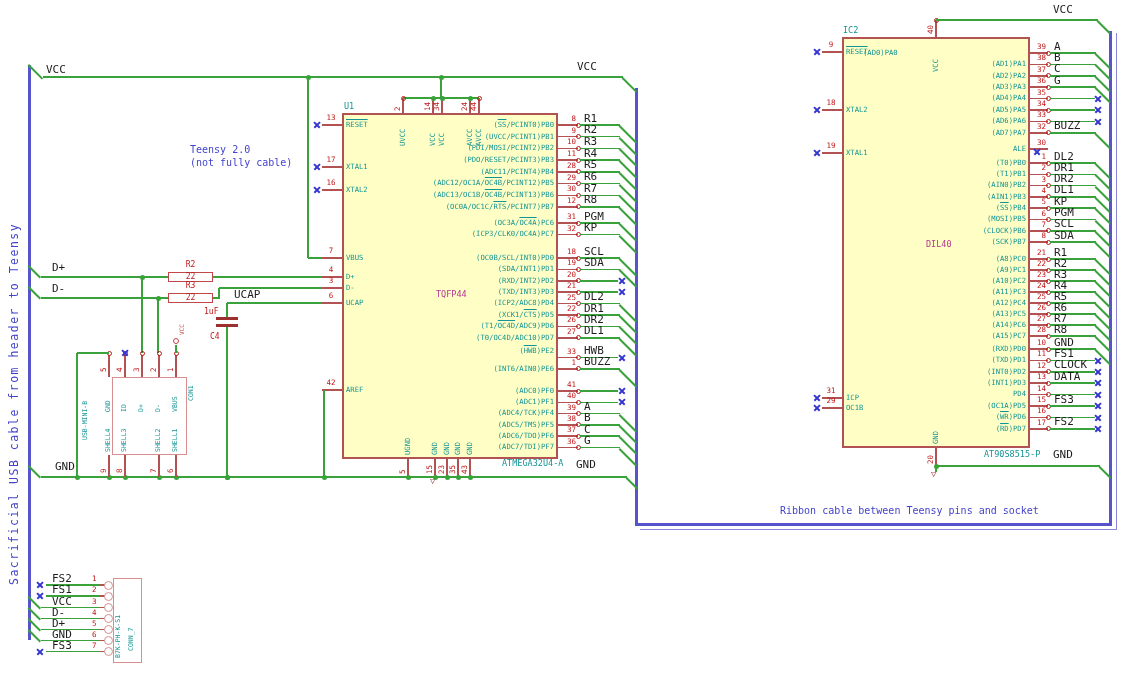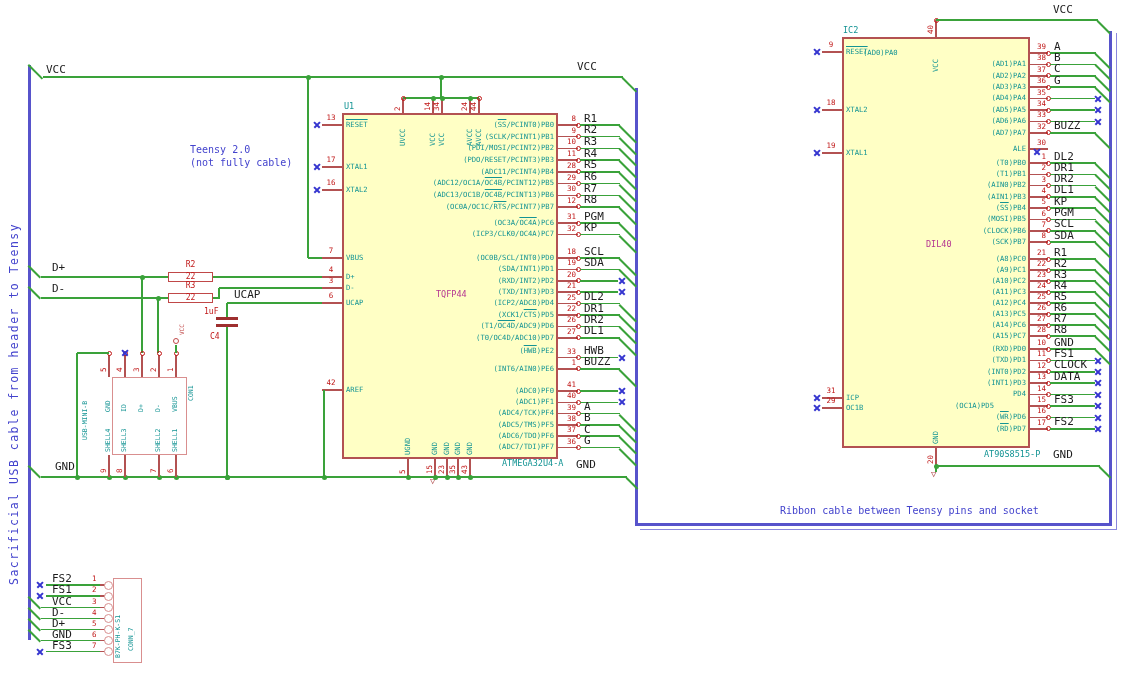--- a/index.html
+++ b/index.html
@@ -80,21 +80,21 @@
     <div class="pinw" style="left: 558px; top: 124.25px; width: 20px; height: 1.5px;"></div>
     <div class="ring" style="left: 575.5px; top: 122.5px;"></div>
     <div class="t pnum" style="left: 376px; top: 115px; width: 200px; text-align: right;"><span>8</span></div>
     <div class="t pnameR" style="left: 354px; top: 120.8px; width: 200px; text-align: right;"><span>(</span><span class="bar">SS</span><span>/PCINT0)PB0</span></div>
     <div class="t lbl" style="left: 584px; top: 112.5px;"><span>R1</span></div>
     <div class="wire" style="left: 580px; top: 124.25px; width: 40px; height: 1.5px;"></div>
     <div class="wire" style="left: 620px; top: 125px; width: 24.038px; height: 1.5px; transform-origin: 0px 0px; transform: rotate(45deg);"></div>
     <div class="pinw" style="left: 558px; top: 135.96px; width: 20px; height: 1.5px;"></div>
     <div class="ring" style="left: 575.5px; top: 134.21px;"></div>
     <div class="t pnum" style="left: 376px; top: 126.71px; width: 200px; text-align: right;"><span>9</span></div>
-    <div class="t pnameR" style="left: 354px; top: 132.51px; width: 200px; text-align: right;"><span>(SCLK/PCINT1)PB1</span></div>
+    <div class="t pnameR" style="left: 354px; top: 132.51px; width: 200px; text-align: right;"><span>(UVCC/PCINT1)PB1</span></div>
     <div class="t lbl" style="left: 584px; top: 124.21px;"><span>R2</span></div>
     <div class="wire" style="left: 580px; top: 135.96px; width: 40px; height: 1.5px;"></div>
     <div class="wire" style="left: 620px; top: 136.71px; width: 24.038px; height: 1.5px; transform-origin: 0px 0px; transform: rotate(45deg);"></div>
     <div class="pinw" style="left: 558px; top: 147.67px; width: 20px; height: 1.5px;"></div>
     <div class="ring" style="left: 575.5px; top: 145.92px;"></div>
     <div class="t pnum" style="left: 376px; top: 138.42px; width: 200px; text-align: right;"><span>10</span></div>
     <div class="t pnameR" style="left: 354px; top: 144.22px; width: 200px; text-align: right;"><span>(PDI/MOSI/PCINT2)PB2</span></div>
     <div class="t lbl" style="left: 584px; top: 135.92px;"><span>R3</span></div>
     <div class="wire" style="left: 580px; top: 147.67px; width: 40px; height: 1.5px;"></div>
     <div class="wire" style="left: 620px; top: 148.42px; width: 24.038px; height: 1.5px; transform-origin: 0px 0px; transform: rotate(45deg);"></div>
@@ -687,21 +687,21 @@
     <div class="wire" style="left: 1050px; top: 382.45px; width: 45px; height: 1.5px;"></div>
     <div class="ncx" style="left: 1094px; top: 379.2px;"></div>
     <div class="pinw" style="left: 1030px; top: 393.85px; width: 18px; height: 1.5px;"></div>
     <div class="t pnum" style="left: 846px; top: 384.6px; width: 200px; text-align: right;"><span>14</span></div>
     <div class="t pnameR" style="left: 826px; top: 390.4px; width: 200px; text-align: right;"><span>PD4</span></div>
     <div class="ring" style="left: 1045.5px; top: 392.1px;"></div>
     <div class="wire" style="left: 1050px; top: 393.85px; width: 45px; height: 1.5px;"></div>
     <div class="ncx" style="left: 1094px; top: 390.6px;"></div>
     <div class="pinw" style="left: 1030px; top: 405.25px; width: 18px; height: 1.5px;"></div>
     <div class="t pnum" style="left: 846px; top: 396px; width: 200px; text-align: right;"><span>15</span></div>
-    <div class="t pnameR" style="left: 794px; top: 401.8px; width: 200px; text-align: right;"><span>(OC1A)PD5</span></div>
+    <div class="t pnameR" style="left: 826px; top: 401.8px; width: 200px; text-align: right;"><span>(OC1A)PD5</span></div>
     <div class="ring" style="left: 1045.5px; top: 403.5px;"></div>
     <div class="t lbl" style="left: 1054px; top: 393.5px;"><span>FS3</span></div>
     <div class="wire" style="left: 1050px; top: 405.25px; width: 45px; height: 1.5px;"></div>
     <div class="ncx" style="left: 1094px; top: 402px;"></div>
     <div class="pinw" style="left: 1030px; top: 416.65px; width: 18px; height: 1.5px;"></div>
     <div class="t pnum" style="left: 846px; top: 407.4px; width: 200px; text-align: right;"><span>16</span></div>
     <div class="t pnameR" style="left: 826px; top: 413.2px; width: 200px; text-align: right;"><span>(</span><span class="bar">WR</span><span>)PD6</span></div>
     <div class="ring" style="left: 1045.5px; top: 414.9px;"></div>
     <div class="wire" style="left: 1050px; top: 416.65px; width: 45px; height: 1.5px;"></div>
     <div class="ncx" style="left: 1094px; top: 413.4px;"></div>

